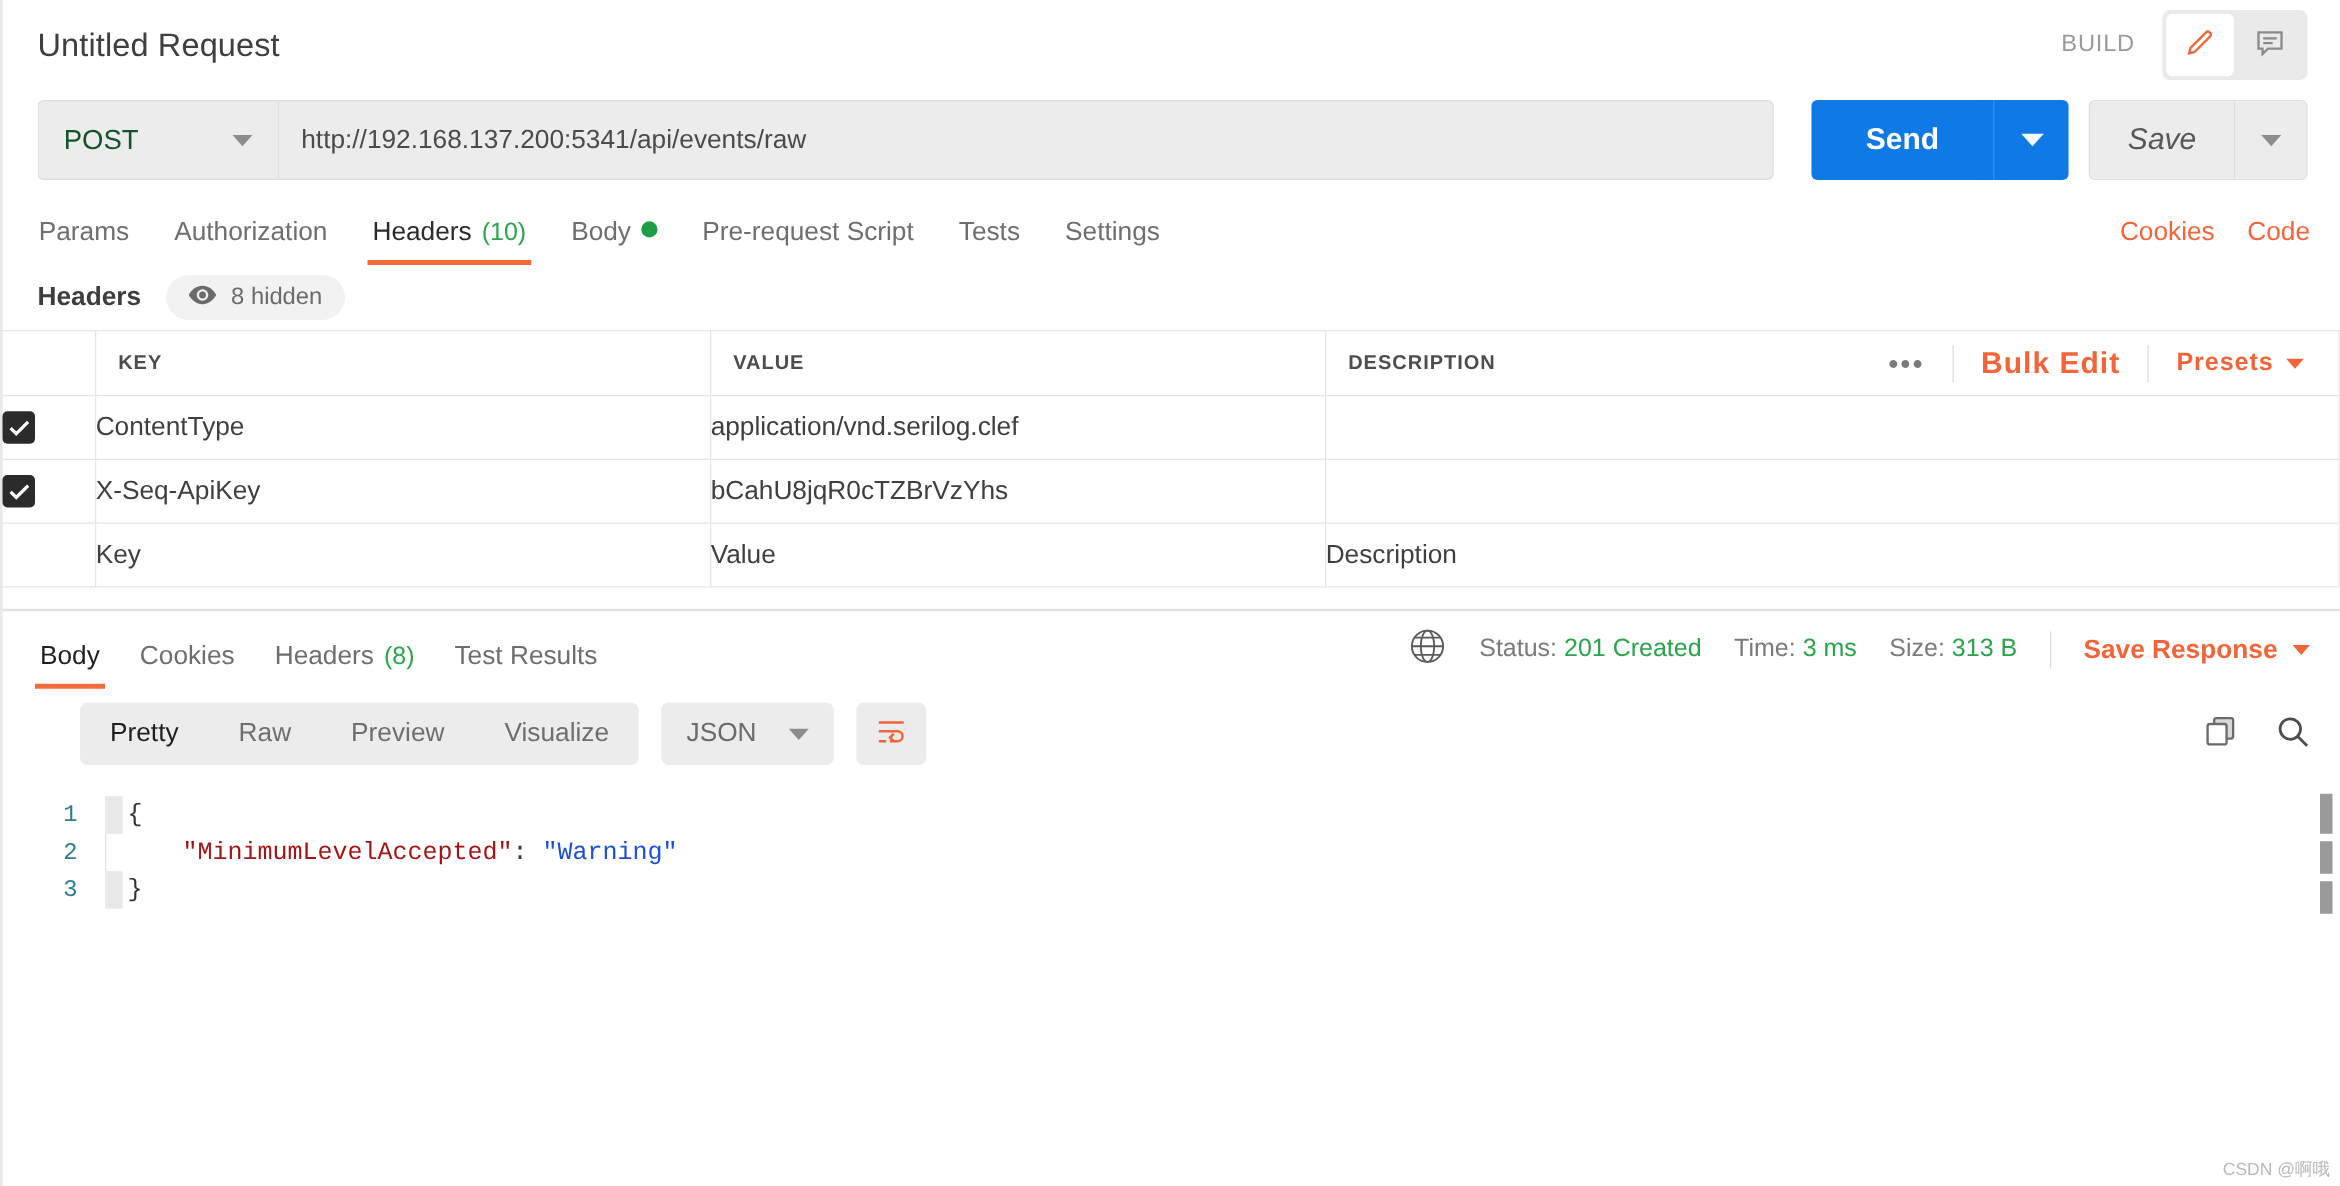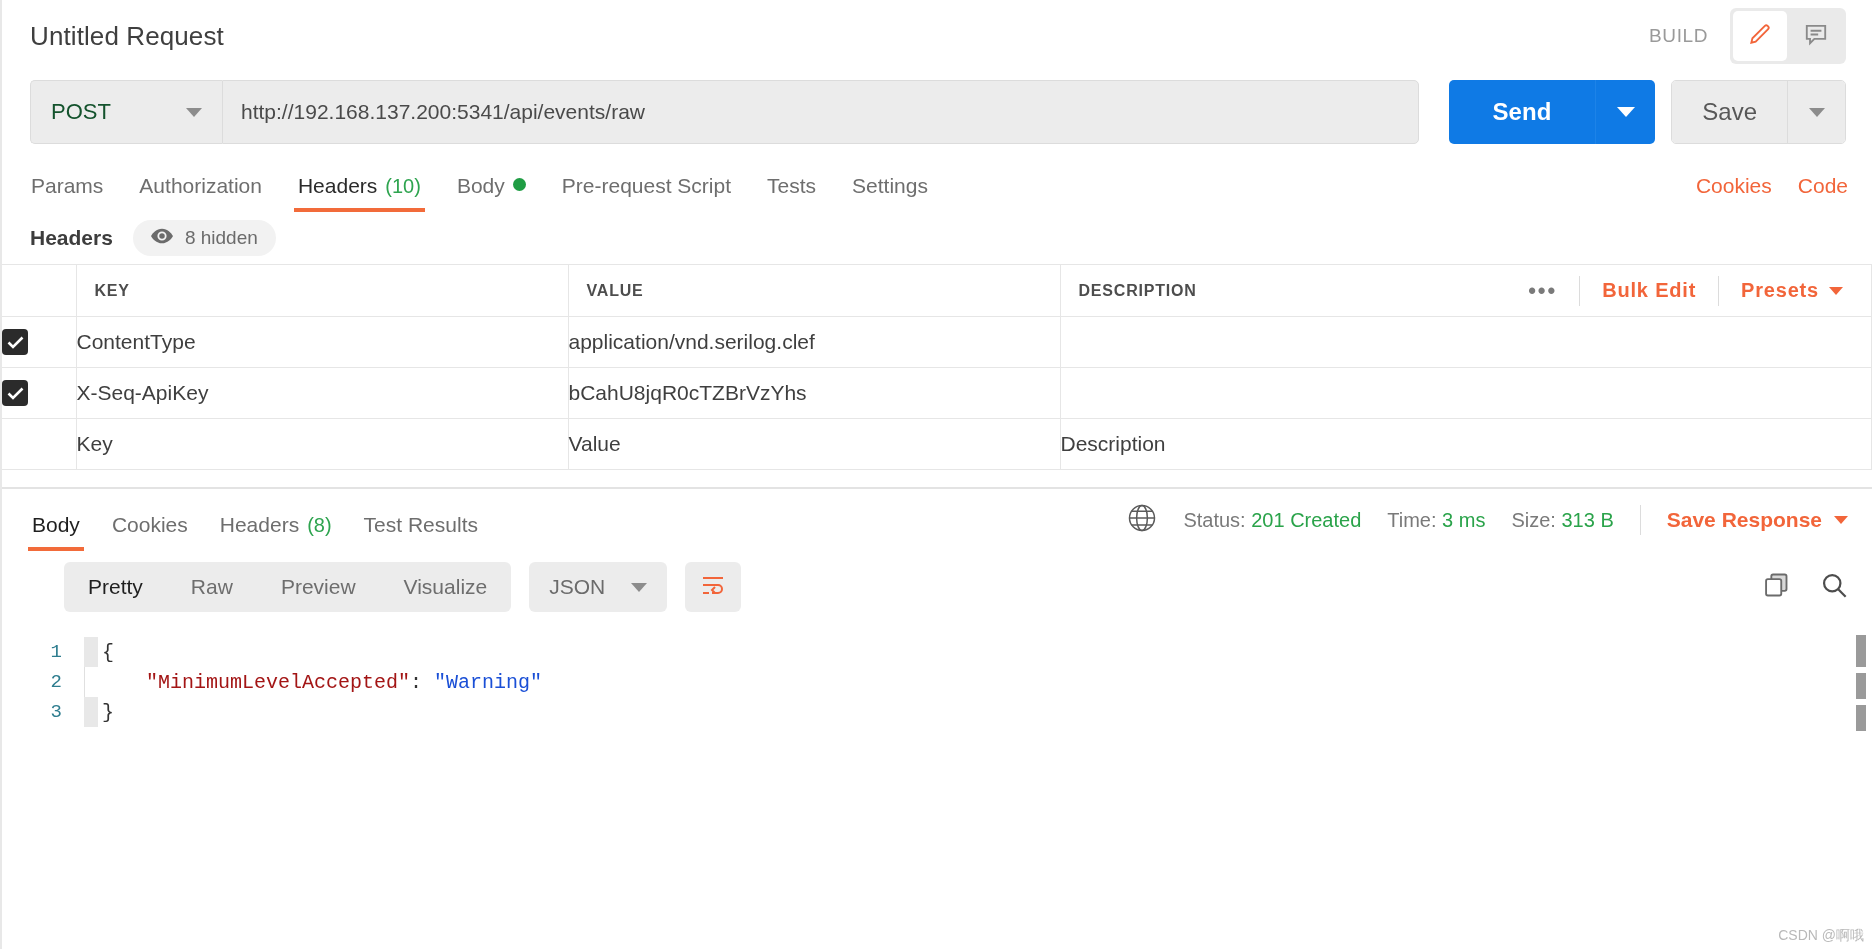--- a/index.html
+++ b/index.html
@@ -121,20 +121,21 @@
     border-left: 9px solid transparent;
     border-right: 9px solid transparent;
     border-top: 10px solid #ffffff;
   }
   .save-group {
     display: flex;
     margin-left: 16px;
     border-radius: 5px;
     overflow: hidden;
     border: 1px solid #dcdcdc;
+    font-style: italic;
   }
   .save-btn {
     background: #ececec;
     color: #585858;
     font-size: 24px;
     padding: 0 30px;
     display: flex; align-items: center;
     cursor: pointer;
   }
   .save-caret-btn {
@@ -230,21 +231,21 @@
     display: flex; align-items: center; justify-content: flex-end;
     gap: 0; padding-right: 22px;
   }
   .dots {
     font-size: 22px; color: #7a7a7a; letter-spacing: 2px;
     padding: 0 22px;
     cursor: pointer;
   }
   .vdiv { width: 1px; height: 30px; background: #dcdcdc; }
   .bulk-edit {
-    color: #f2653a; font-size: 20px;
+    color: #f2653a; font-size: 24px;
     padding: 0 22px; cursor: pointer;
   }
   .presets {
     color: #f2653a; font-size: 20px;
     padding: 0 6px 0 22px; cursor: pointer;
     display: flex; align-items: center; gap: 10px;
   }
   .caret-orange {
     width: 0; height: 0;
     border-left: 7px solid transparent;

